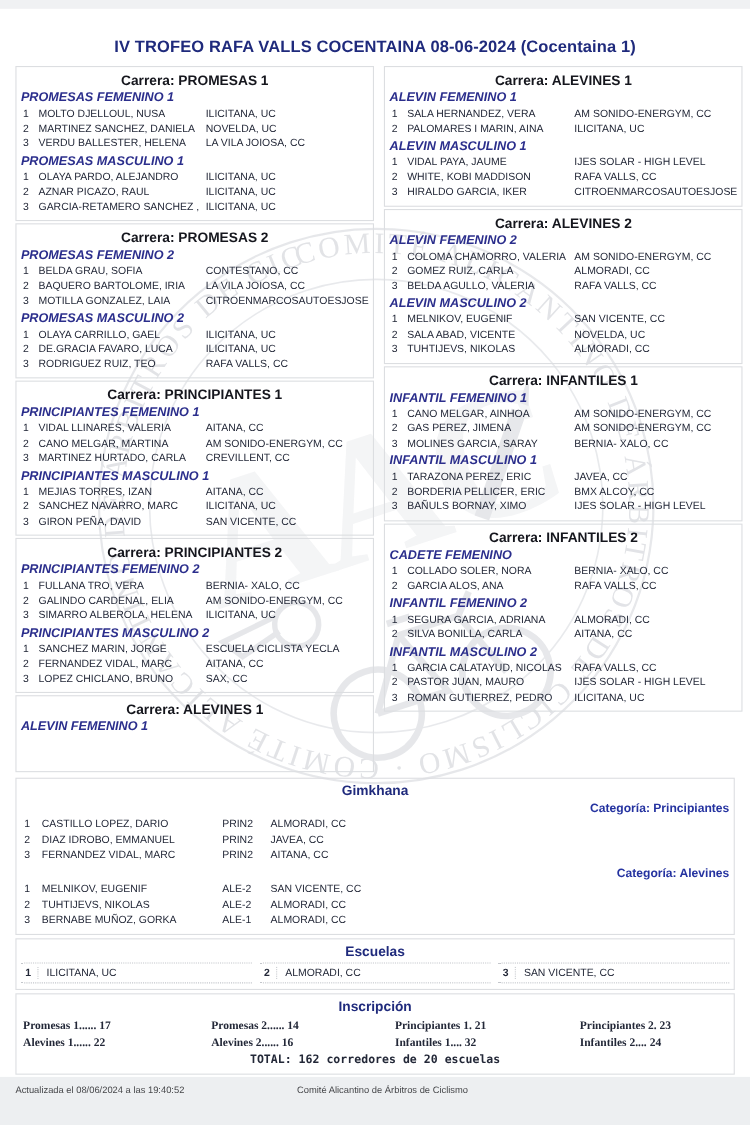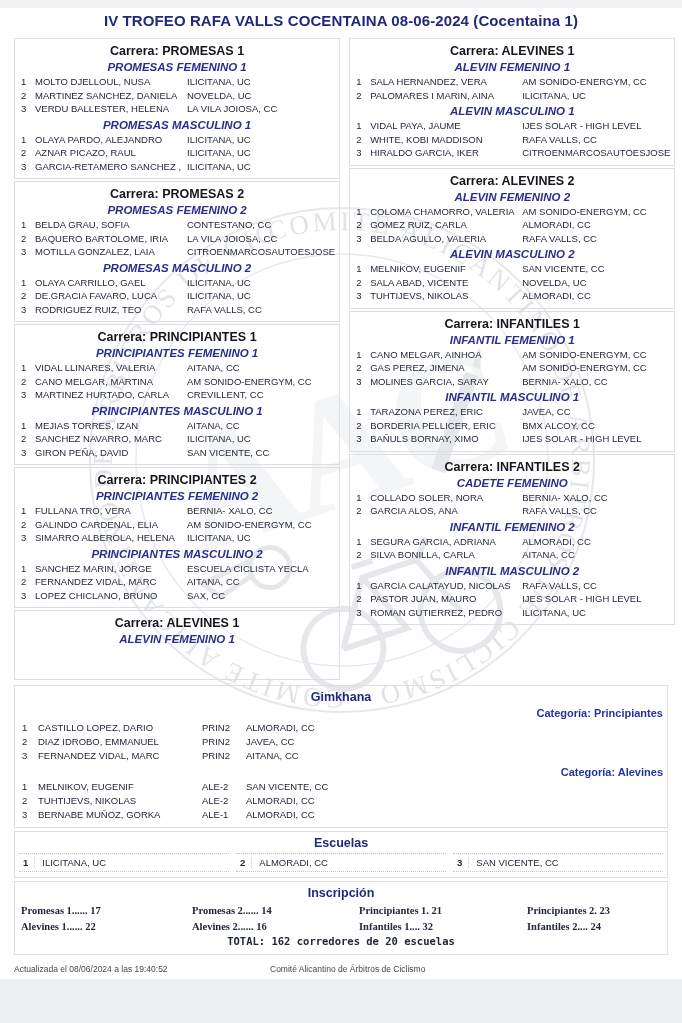--- a/index.html
+++ b/index.html
@@ -3,27 +3,27 @@
 <meta charset="utf-8">
 <style>
   html,body{margin:0;padding:0;}
   body{
     width:682px;height:1023px;position:relative;background:#ffffff;
     font-family:"Liberation Sans",sans-serif;overflow:hidden;
   }
   .top-strip{position:absolute;top:0;left:0;right:0;height:8px;background:#f0f1f3;}
   .bottom-strip{position:absolute;left:0;right:0;bottom:0;height:44px;background:#edeff1;}
   .watermark{position:absolute;top:0;left:0;width:682px;height:1023px;z-index:0;pointer-events:none;}
-  .page{position:relative;z-index:1;padding:2px 14px 0 14px;}
+  .page{position:relative;z-index:1;padding:24px 14px 0 14px;}
   .title{font-size:15px;font-weight:bold;color:#1f2a7c;text-align:center;margin:10px 0 9px 0;letter-spacing:0.1px;}
   .columns{display:grid;grid-template-columns:1fr 1fr;column-gap:9px;align-items:start;}
   .box{border:1px solid #dcdee1;margin-bottom:2px;padding:2px 4px 5px 4px;background:transparent;}
   .box.stub{padding-bottom:32px;}
   .carrera{font-size:12.5px;font-weight:bold;color:#15161d;text-align:center;margin:3px 0 1px 0;}
-  .group{font-size:11.5px;font-weight:bold;font-style:italic;color:#2b2e8c;text-align:center;margin:3px 0 2px 0;}
+  .group{font-size:11.5px;font-weight:bold;font-style:italic;color:#2b2e8c;margin:3px 0 2px 0;}
   .entry{display:grid;grid-template-columns:12px 150px 1fr;column-gap:2px;font-size:9.5px;line-height:13.5px;color:#232838;padding-left:2px;}
   .wide{border:1px solid #dcdee1;margin-top:3px;padding:2px 4px 5px 4px;}
   .wide-title{font-size:12.5px;font-weight:bold;color:#1f2a7c;text-align:center;margin:2px 0 1px 0;}
   .gim-cat{font-size:11px;font-weight:bold;color:#2533a0;text-align:right;margin:3px 0 2px 0;}
   .gim-row{display:grid;grid-template-columns:16px 164px 44px 1fr;font-size:9.5px;line-height:14px;color:#232838;padding-left:3px;}
   .esc-grid{display:grid;grid-template-columns:1fr 1fr 1fr;column-gap:7px;margin-top:3px;}
   .esc-cell{border-top:1px dotted #c3c6cb;border-bottom:1px dotted #c3c6cb;font-size:9.5px;color:#232838;display:flex;align-items:center;padding:3px 0 3px 2px;}
   .esc-pos{font-weight:bold;padding:0 6px 0 2px;border-right:1px dotted #c9ccd0;margin-right:7px;}
   .insc-grid{display:grid;grid-template-columns:171px 167px 168px 1fr;font-family:Liberation Serif, serif;font-size:10.5px;font-weight:bold;color:#232838;line-height:15.5px;padding:2px 0 0 2px;}
   .insc-total{text-align:center;font-family:"DejaVu Sans Mono","Liberation Mono",monospace;font-size:10.5px;font-weight:bold;color:#232838;margin:1px 0 2px 0;}

